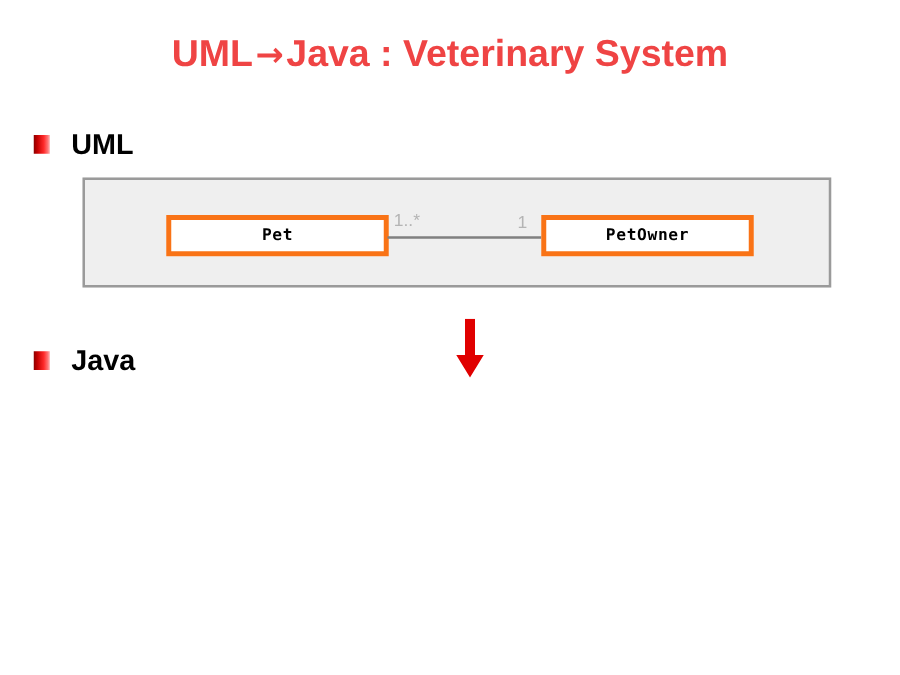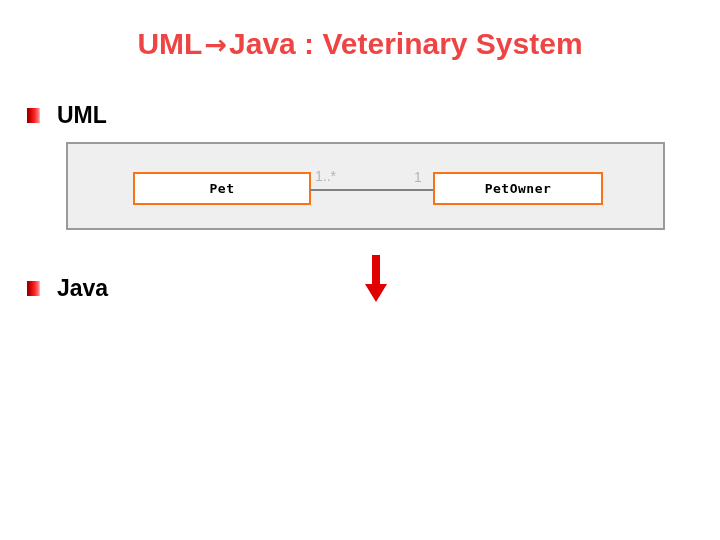--- a/index.html
+++ b/index.html
@@ -70,21 +70,21 @@
     width: 599px;
     height: 88px;
     background: #efefef;
     border: 2px solid #9a9a9a;
     box-sizing: border-box;
   }
 
   .uml-class-box {
     position: absolute;
     background: #ffffff;
-    border: 2px solid #f97316;
+    border: 4px solid #f97316;
     box-sizing: border-box;
     display: flex;
     align-items: center;
     justify-content: center;
   }
   .uml-class-box .class-name {
     font-family: "DejaVu Sans Mono", monospace;
     font-weight: bold;
     font-size: 13px;
     color: #000000;

